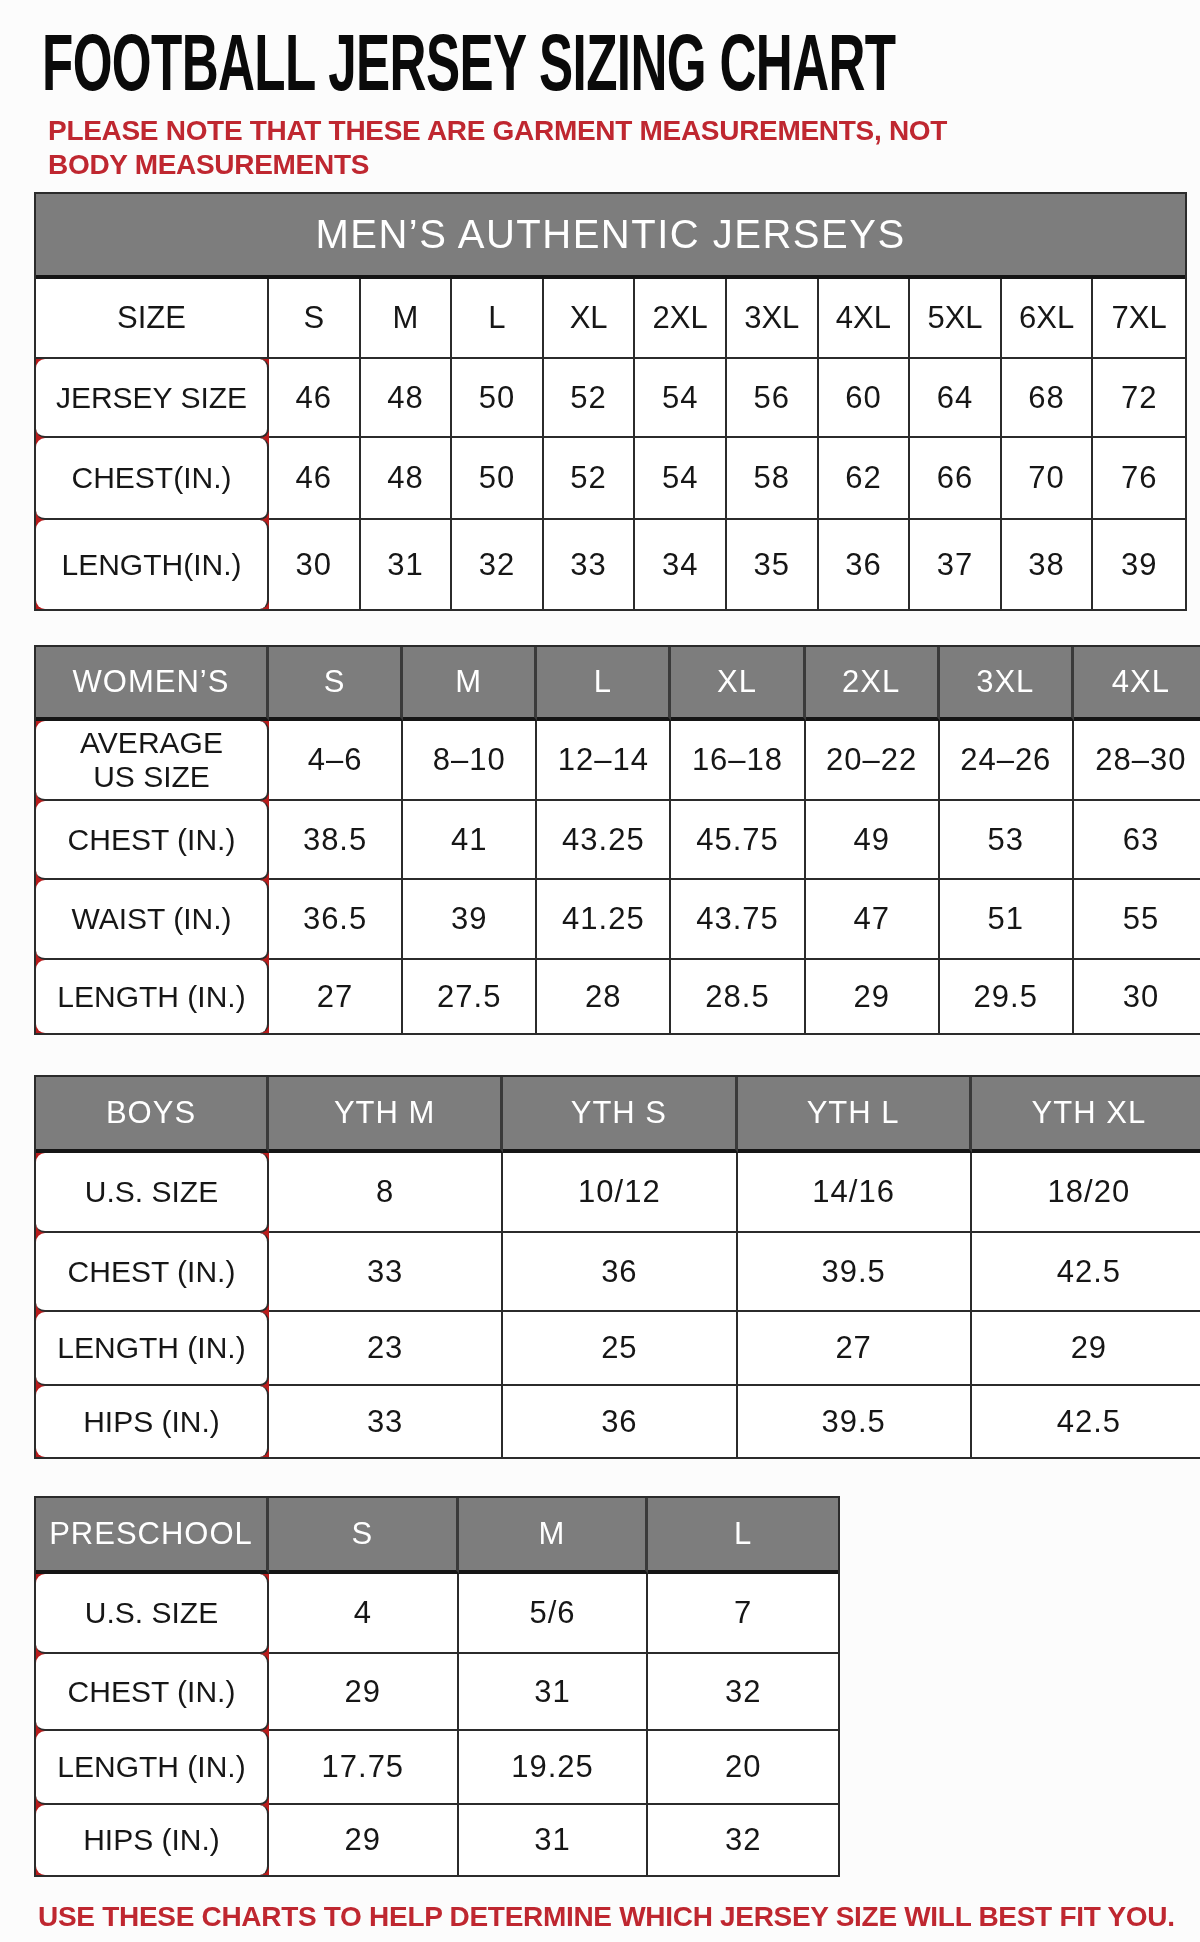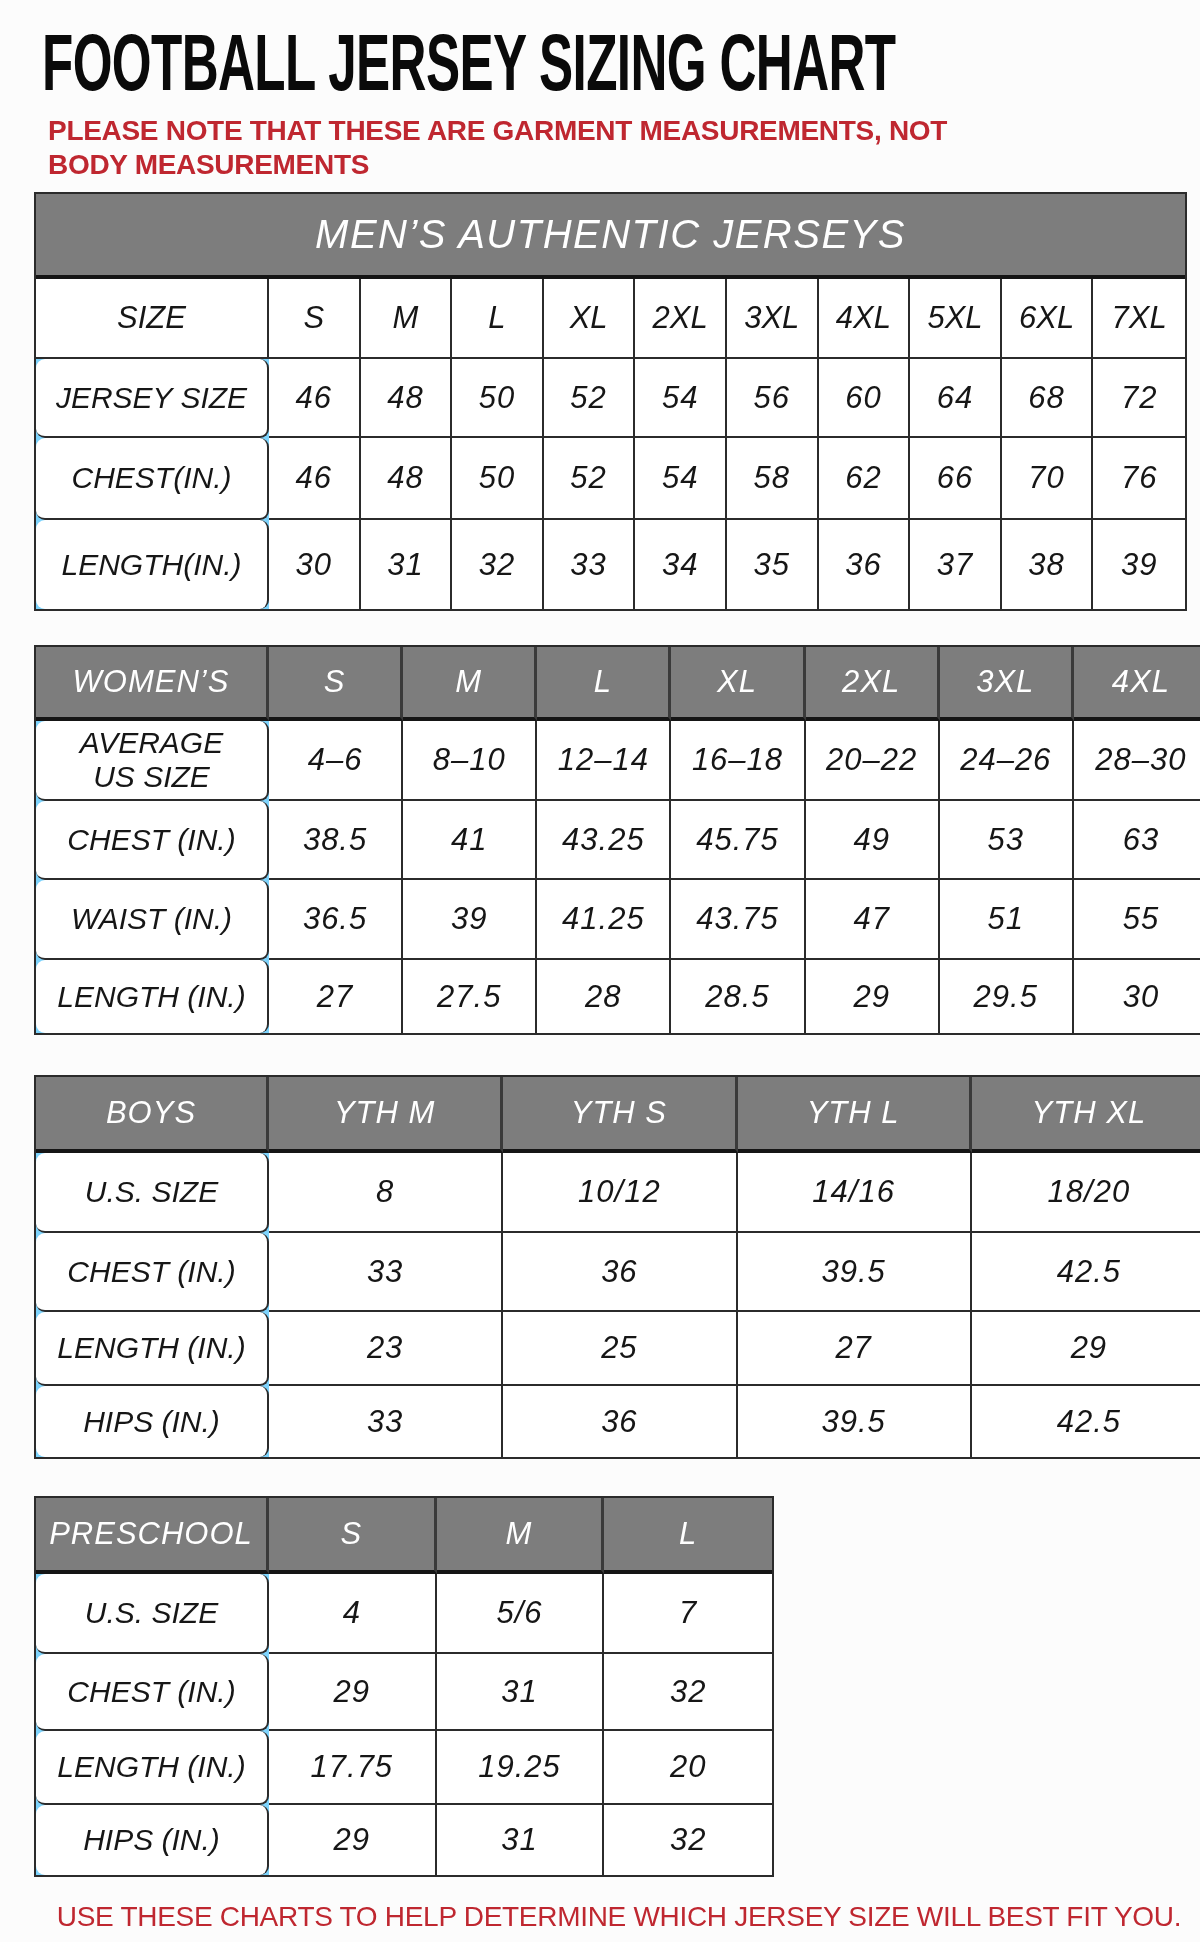--- a/index.html
+++ b/index.html
@@ -35,28 +35,27 @@
   .note{
     margin:10px 0 0 14px;
     width:940px;
     font-size:28px;
     line-height:34px;
     font-weight:bold;
     letter-spacing:-0.3px;
     color:var(--red);
   }
   .sizing-table{
-    background:#7dd3fc;
+    background:#b91c1c;
     border:2px solid var(--line);
-    font-style:italic;
   }
   #t-mens{width:1153px;margin-top:10px;}
   #t-womens{width:1176px;margin-top:34px;}
   #t-boys{width:1174px;margin-top:40px;}
-  #t-preschool{width:740px;margin-top:37px;}
+  #t-preschool{width:806px;margin-top:37px;}
   .banner{
     height:85px;
     background:var(--gray);
     border-bottom:4px solid #151515;
     display:flex;align-items:center;justify-content:center;
     color:#ffffff;
     font-size:40px;
     letter-spacing:1.5px;
   }
   .grid{display:grid;}
@@ -82,25 +81,24 @@
     background:var(--gray);
     color:#ffffff;
     border-right:3px solid #3a3a3a;
     border-bottom:4px solid #151515;
     letter-spacing:1px;
   }
   .hcell.gray.clast{border-right:none;}
   .footer{
     margin:24px 0 0 4px;
     font-size:28px;
-    font-weight:normal;
+    font-weight:bold;
     letter-spacing:-0.3px;
     color:var(--red);
     white-space:nowrap;
-    text-align:center;
   }
 </style>
 </head>
 <body>
 
 <div class="page">
   <h1 class="title">FOOTBALL JERSEY SIZING CHART</h1>
   <p class="note">PLEASE NOTE THAT THESE ARE GARMENT MEASUREMENTS, NOT BODY MEASUREMENTS</p>
 
   <div class="sizing-table" id="t-mens">

